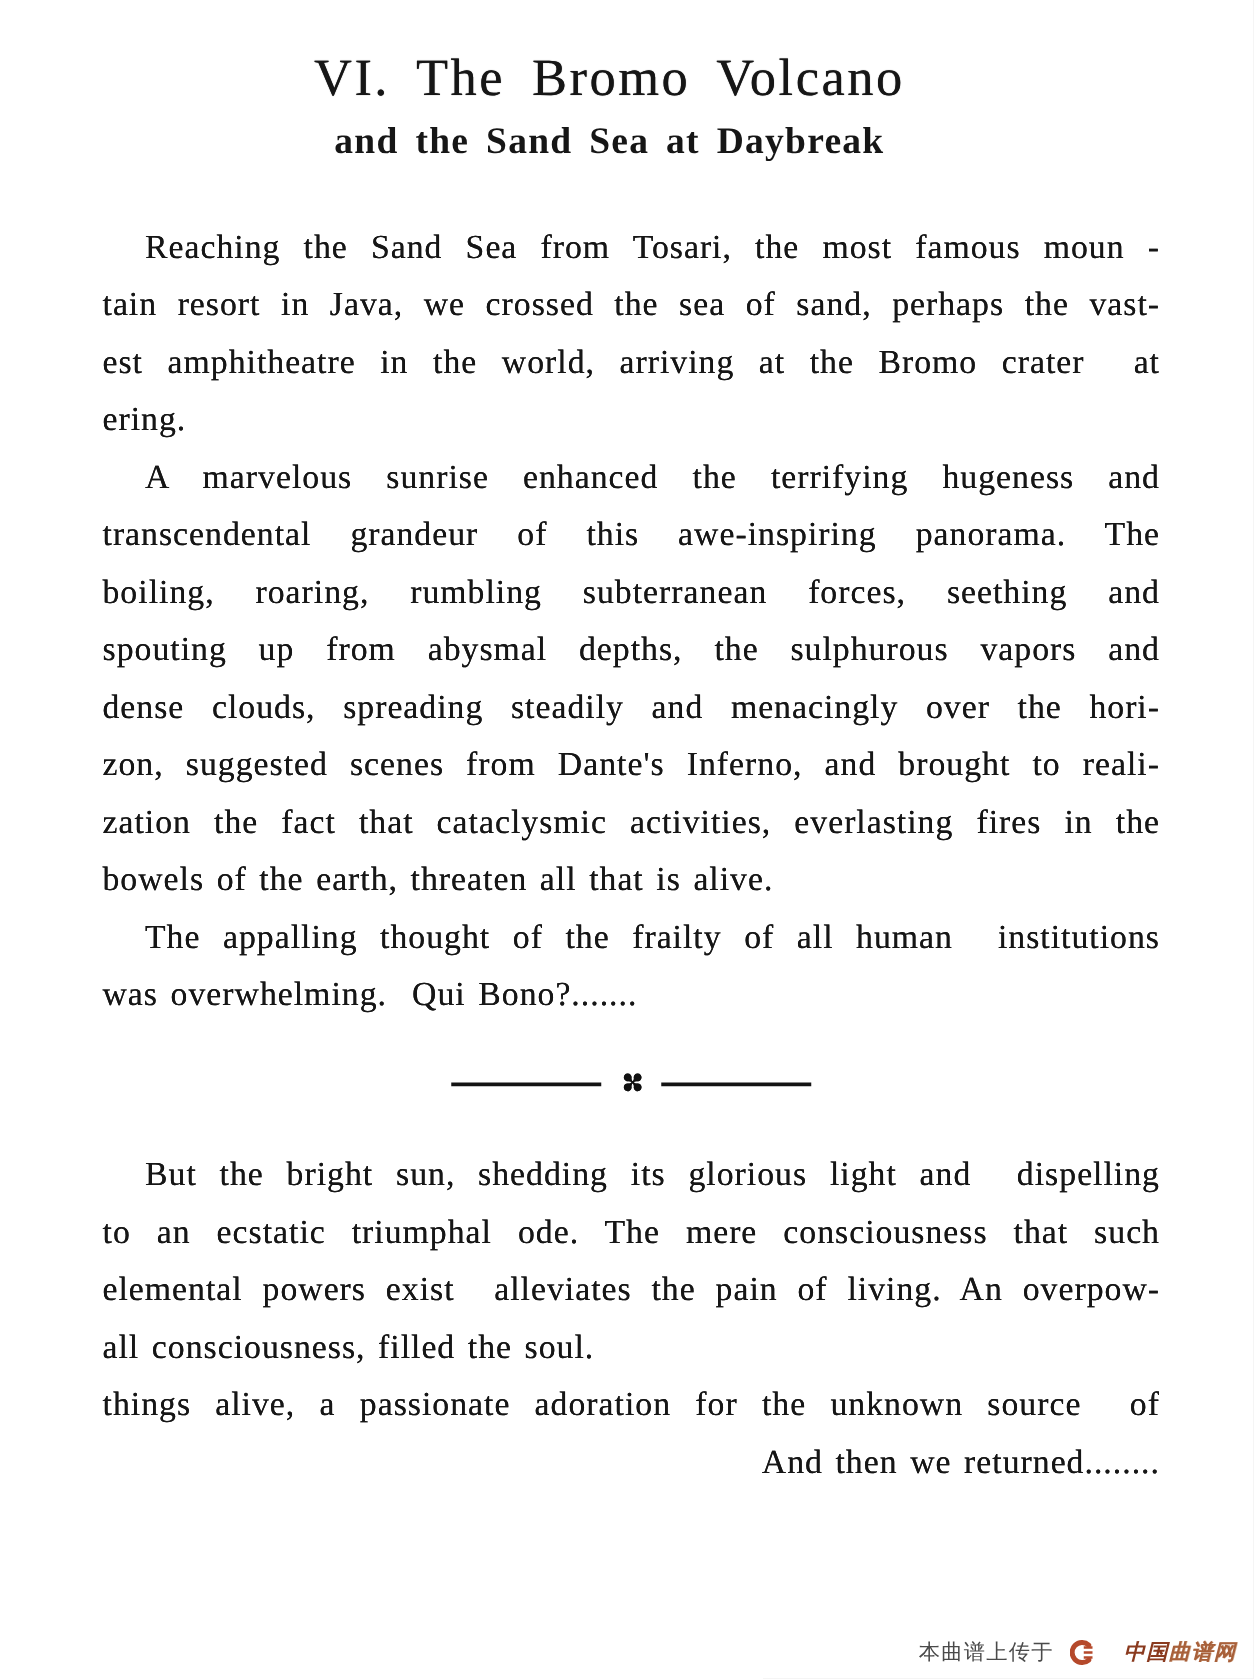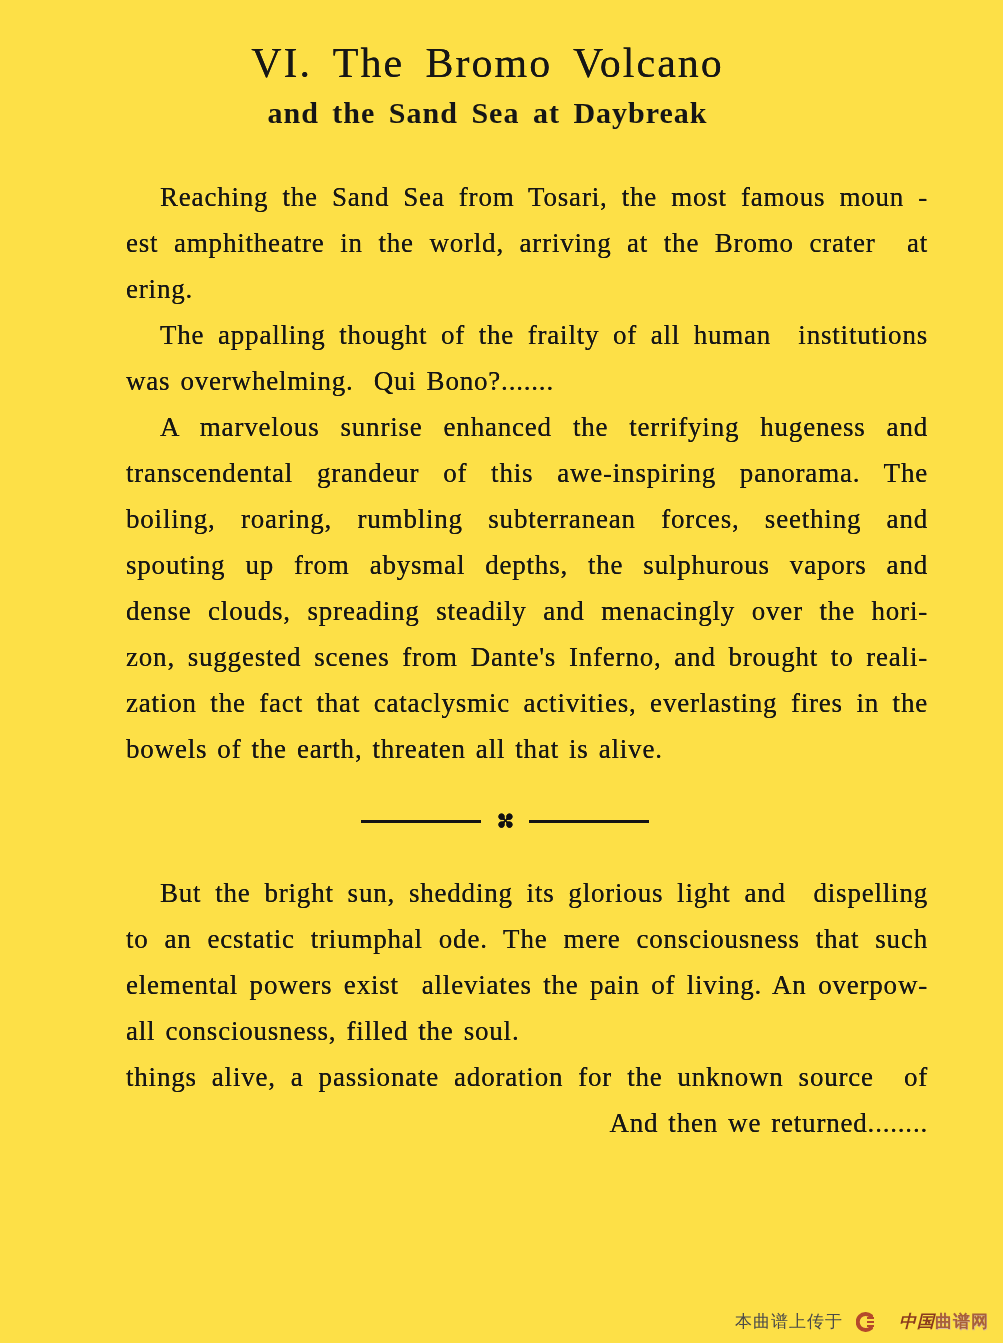--- a/index.html
+++ b/index.html
@@ -5,21 +5,21 @@
   html, body {
     margin: 0;
     padding: 0;
     background: #e8e8e8;
   }
   .page {
     position: relative;
     width: 1003px;
     height: 1343px;
     margin: 0 auto;
-    background: #fde047;
+    background: #ffffff;
     overflow: hidden;
     font-family: "Liberation Serif", serif;
     color: #161616;
   }
   .heading-block {
     position: relative;
     left: -14px;
     text-align: center;
   }
   .chapter-title {
@@ -43,21 +43,20 @@
     margin: 44px 75px 0 82px; 
     font-size: 27px;
     letter-spacing: 0.8px;
     word-spacing: 2.5px;
     text-shadow: 0 0 0.5px #1a1a1a;
   }
   .text-line {
     height: 46px;
     line-height: 46px;
     white-space: nowrap;
-    margin-left: 44px;
   }
   .jline {
     text-align: justify;
     text-align-last: justify;
     white-space: normal;
   }
   .indent {
     text-indent: 34px;
     text-align: right;
   }
@@ -107,56 +106,58 @@
   .wm-site1 {
     color: #8a3a1e;
     font-weight: 700;
     font-style: italic;
     letter-spacing: 1px;
     margin-left: 10px;
   }
   .wm-site2 {
     color: #a8603a;
     font-weight: 700;
+    font-style: italic;
     letter-spacing: 1px;
     text-shadow: 0.5px 0.5px 0 #d9b79e;
   }
 </style>
 </head>
 <body>
 
 <div class="page">
 
   <div class="heading-block">
     <h1 class="chapter-title">VI. The Bromo Volcano</h1>
     <h2 class="chapter-subtitle">and the Sand Sea at Daybreak</h2>
   </div>
 
   <div class="text-column">
 
     <div>
       <div class="text-line jline indent">Reaching the Sand Sea from Tosari, the most famous moun -</div>
+      <div class="text-line jline">tain resort in Java, we crossed the sea of sand, perhaps the vast-</div>
       <div class="text-line jline">est amphitheatre in the world, arriving at the Bromo crater&nbsp; at</div>
       <div class="text-line">ering.</div>
-    </div>
-
-    <div>
-      <div class="text-line jline indent">The appalling thought of the frailty of all human&nbsp; institutions</div>
-      <div class="text-line">was overwhelming.&nbsp; Qui Bono?.......</div>
     </div>
 
     <div>
       <div class="text-line jline indent">A marvelous sunrise enhanced the terrifying hugeness and</div>
       <div class="text-line jline">transcendental grandeur of this awe-inspiring panorama. The</div>
       <div class="text-line jline">boiling, roaring, rumbling subterranean forces, seething and</div>
       <div class="text-line jline">spouting up from abysmal depths, the sulphurous vapors and</div>
       <div class="text-line jline">dense clouds, spreading steadily and menacingly over the hori-</div>
       <div class="text-line jline">zon, suggested scenes from Dante's Inferno, and brought to reali-</div>
       <div class="text-line jline">zation the fact that cataclysmic activities, everlasting fires in the</div>
       <div class="text-line">bowels of the earth, threaten all that is alive.</div>
+    </div>
+
+    <div>
+      <div class="text-line jline indent">The appalling thought of the frailty of all human&nbsp; institutions</div>
+      <div class="text-line">was overwhelming.&nbsp; Qui Bono?.......</div>
     </div>
 
     <div class="section-divider">
       <span class="rule"></span>
       <span class="cross-ornament">✤</span>
       <span class="rule"></span>
     </div>
 
     <div class="after-divider">
       <div class="text-line jline indent">But the bright sun, shedding its glorious light and&nbsp; dispelling</div>

